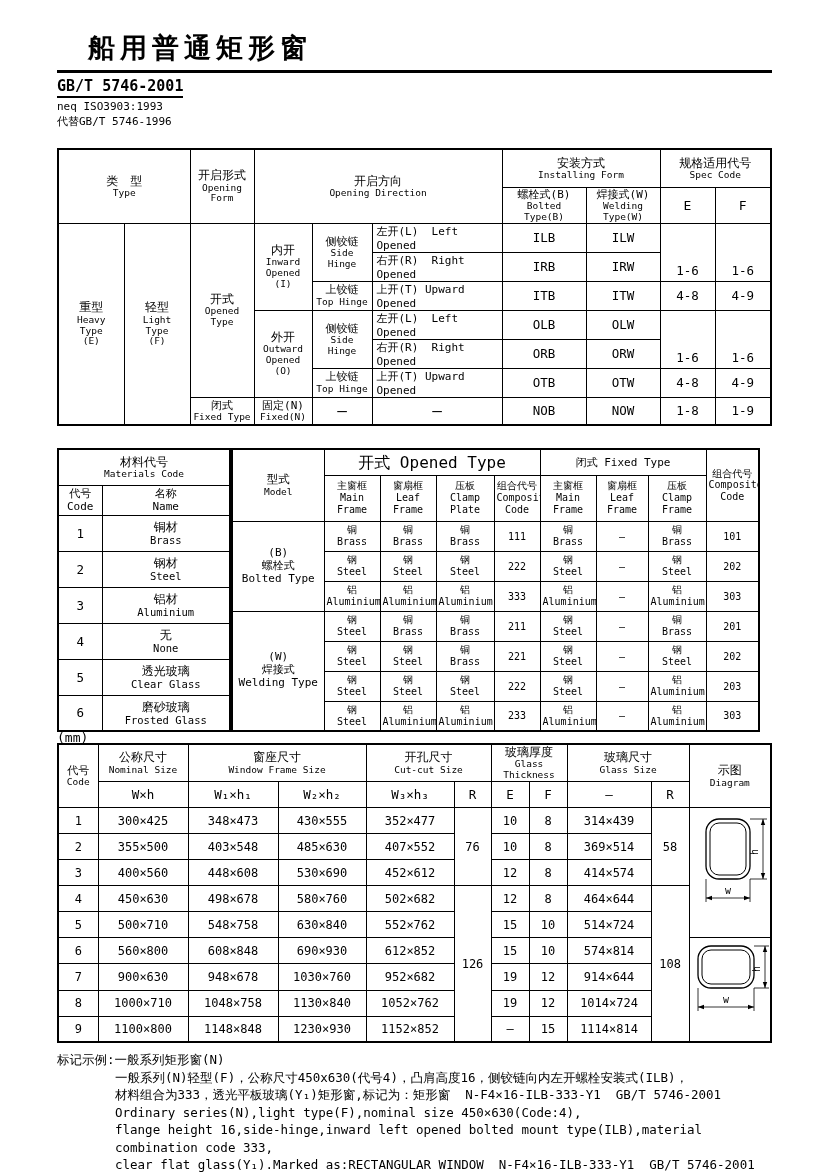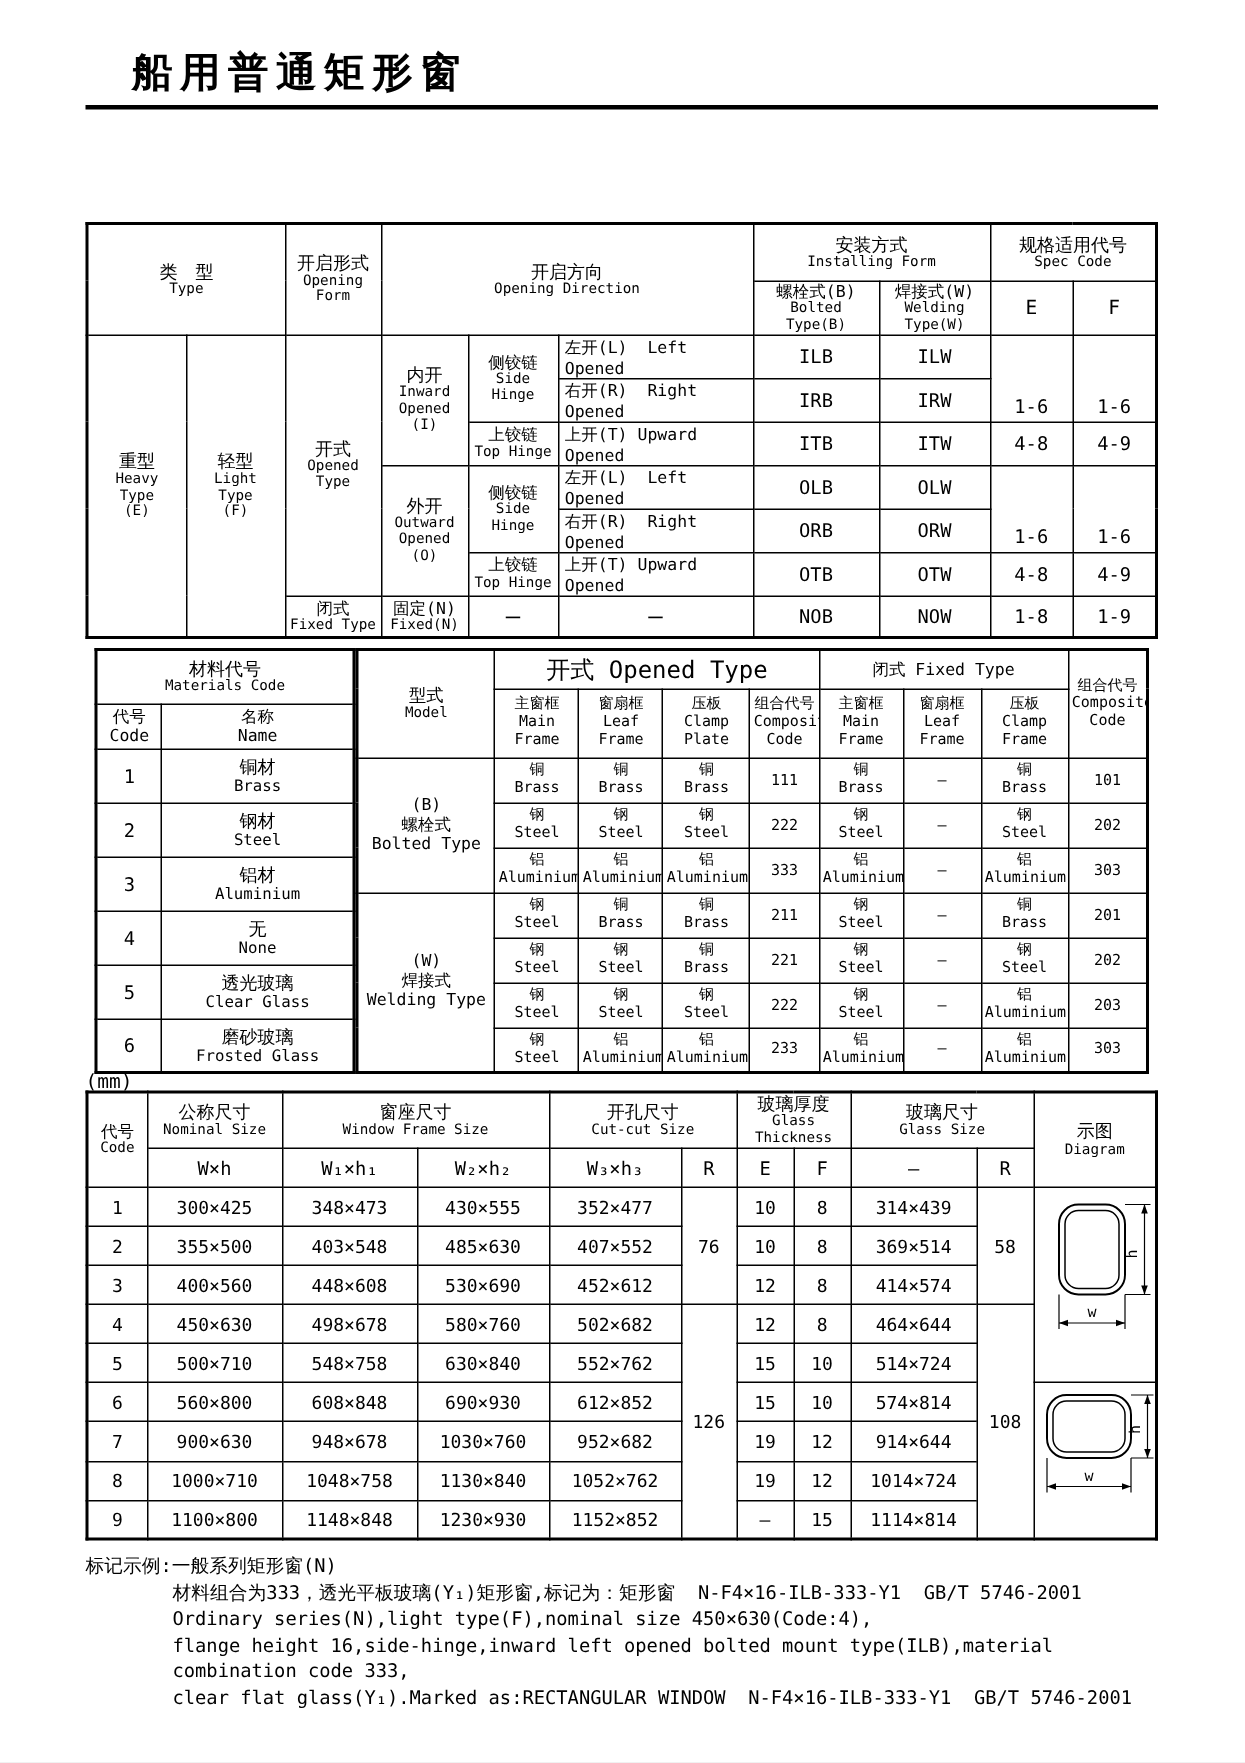--- a/index.html
+++ b/index.html
@@ -28,21 +28,21 @@
   .tbl{border:2px solid #000;}
   .pl{white-space:pre-line;line-height:1.18;}
   .zc{font-size:12px;white-space:pre-line;line-height:1.2;}
   .ec{font-size:9.5px;white-space:pre-line;line-height:1.15;}
   .big{font-size:13px;}
   .code{font-size:12.5px;}
   .dircell{text-align:left;font-size:11px;padding-left:4px;}
   .botalign{vertical-align:bottom;padding-bottom:3px;}
 
   .t1{width:713px;margin-top:14px;}
-  .t2wrap{display:flex;margin-top:6px;justify-content:center;align-items:flex-start;}
+  .t2wrap{display:flex;margin-top:22px;justify-content:flex-start;align-items:flex-start;}
   .t2a{width:172px;}
   .t2b{width:527px;}
   .t2b td,.t2b th{font-size:10px;}
   .t2b .zc{font-size:11.5px;}
   .mm{width:713px;font-size:13px;margin-top:1px;line-height:9px;}
   .t3{width:713px;margin-top:1px;}
   .t3 td{font-size:12px;}
 
   
   .notes{margin-top:8px;}
@@ -54,20 +54,25 @@
 </head>
 <body>
 
 <div class="page">
 <div class="content">
 
   <div class="masthead">
     <div class="title-zh">船用普通矩形窗</div>
   </div>
   <div class="subhead">
+    <div class="std-block">
+      <div class="std-no">GB/T 5746-2001</div>
+      <div class="std-neq">neq ISO3903:1993</div>
+      <div class="std-rep">代替GB/T 5746-1996</div>
+    </div>
   </div>
 
   <table class="tbl t1">
     <colgroup>
       <col style="width:66px">
           <col style="width:66px">
           <col style="width:64px">
       <col style="width:58px">
           <col style="width:60px">
           <col style="width:130px">
@@ -716,20 +721,21 @@
       <td>1152×852</td>
       <td>—</td>
       <td>15</td>
       <td>1114×814</td>
     </tr>
   </tbody>
       </table>
 
   <div class="notes">
     <div class="nl">标记示例:一般系列矩形窗(N)</div>
+    <div class="nl ind">一般系列(N)轻型(F)，公称尺寸450x630(代号4)，凸肩高度16，侧铰链向内左开螺栓安装式(ILB)，</div>
     <div class="nl ind">材料组合为333，透光平板玻璃(Y₁)矩形窗,标记为：矩形窗&nbsp;&nbsp;N-F4×16-ILB-333-Y1&nbsp;&nbsp;GB/T 5746-2001</div>
     <div class="nl ind">Ordinary series(N),light type(F),nominal size 450×630(Code:4),</div>
     <div class="nl ind">flange height 16,side-hinge,inward left opened bolted mount type(ILB),material combination code 333,</div>
     <div class="nl ind">clear flat glass(Y₁).Marked as:RECTANGULAR WINDOW&nbsp;&nbsp;N-F4×16-ILB-333-Y1&nbsp;&nbsp;GB/T 5746-2001</div>
   </div>
 
 </div>
 </div>
 
 </body></html>

